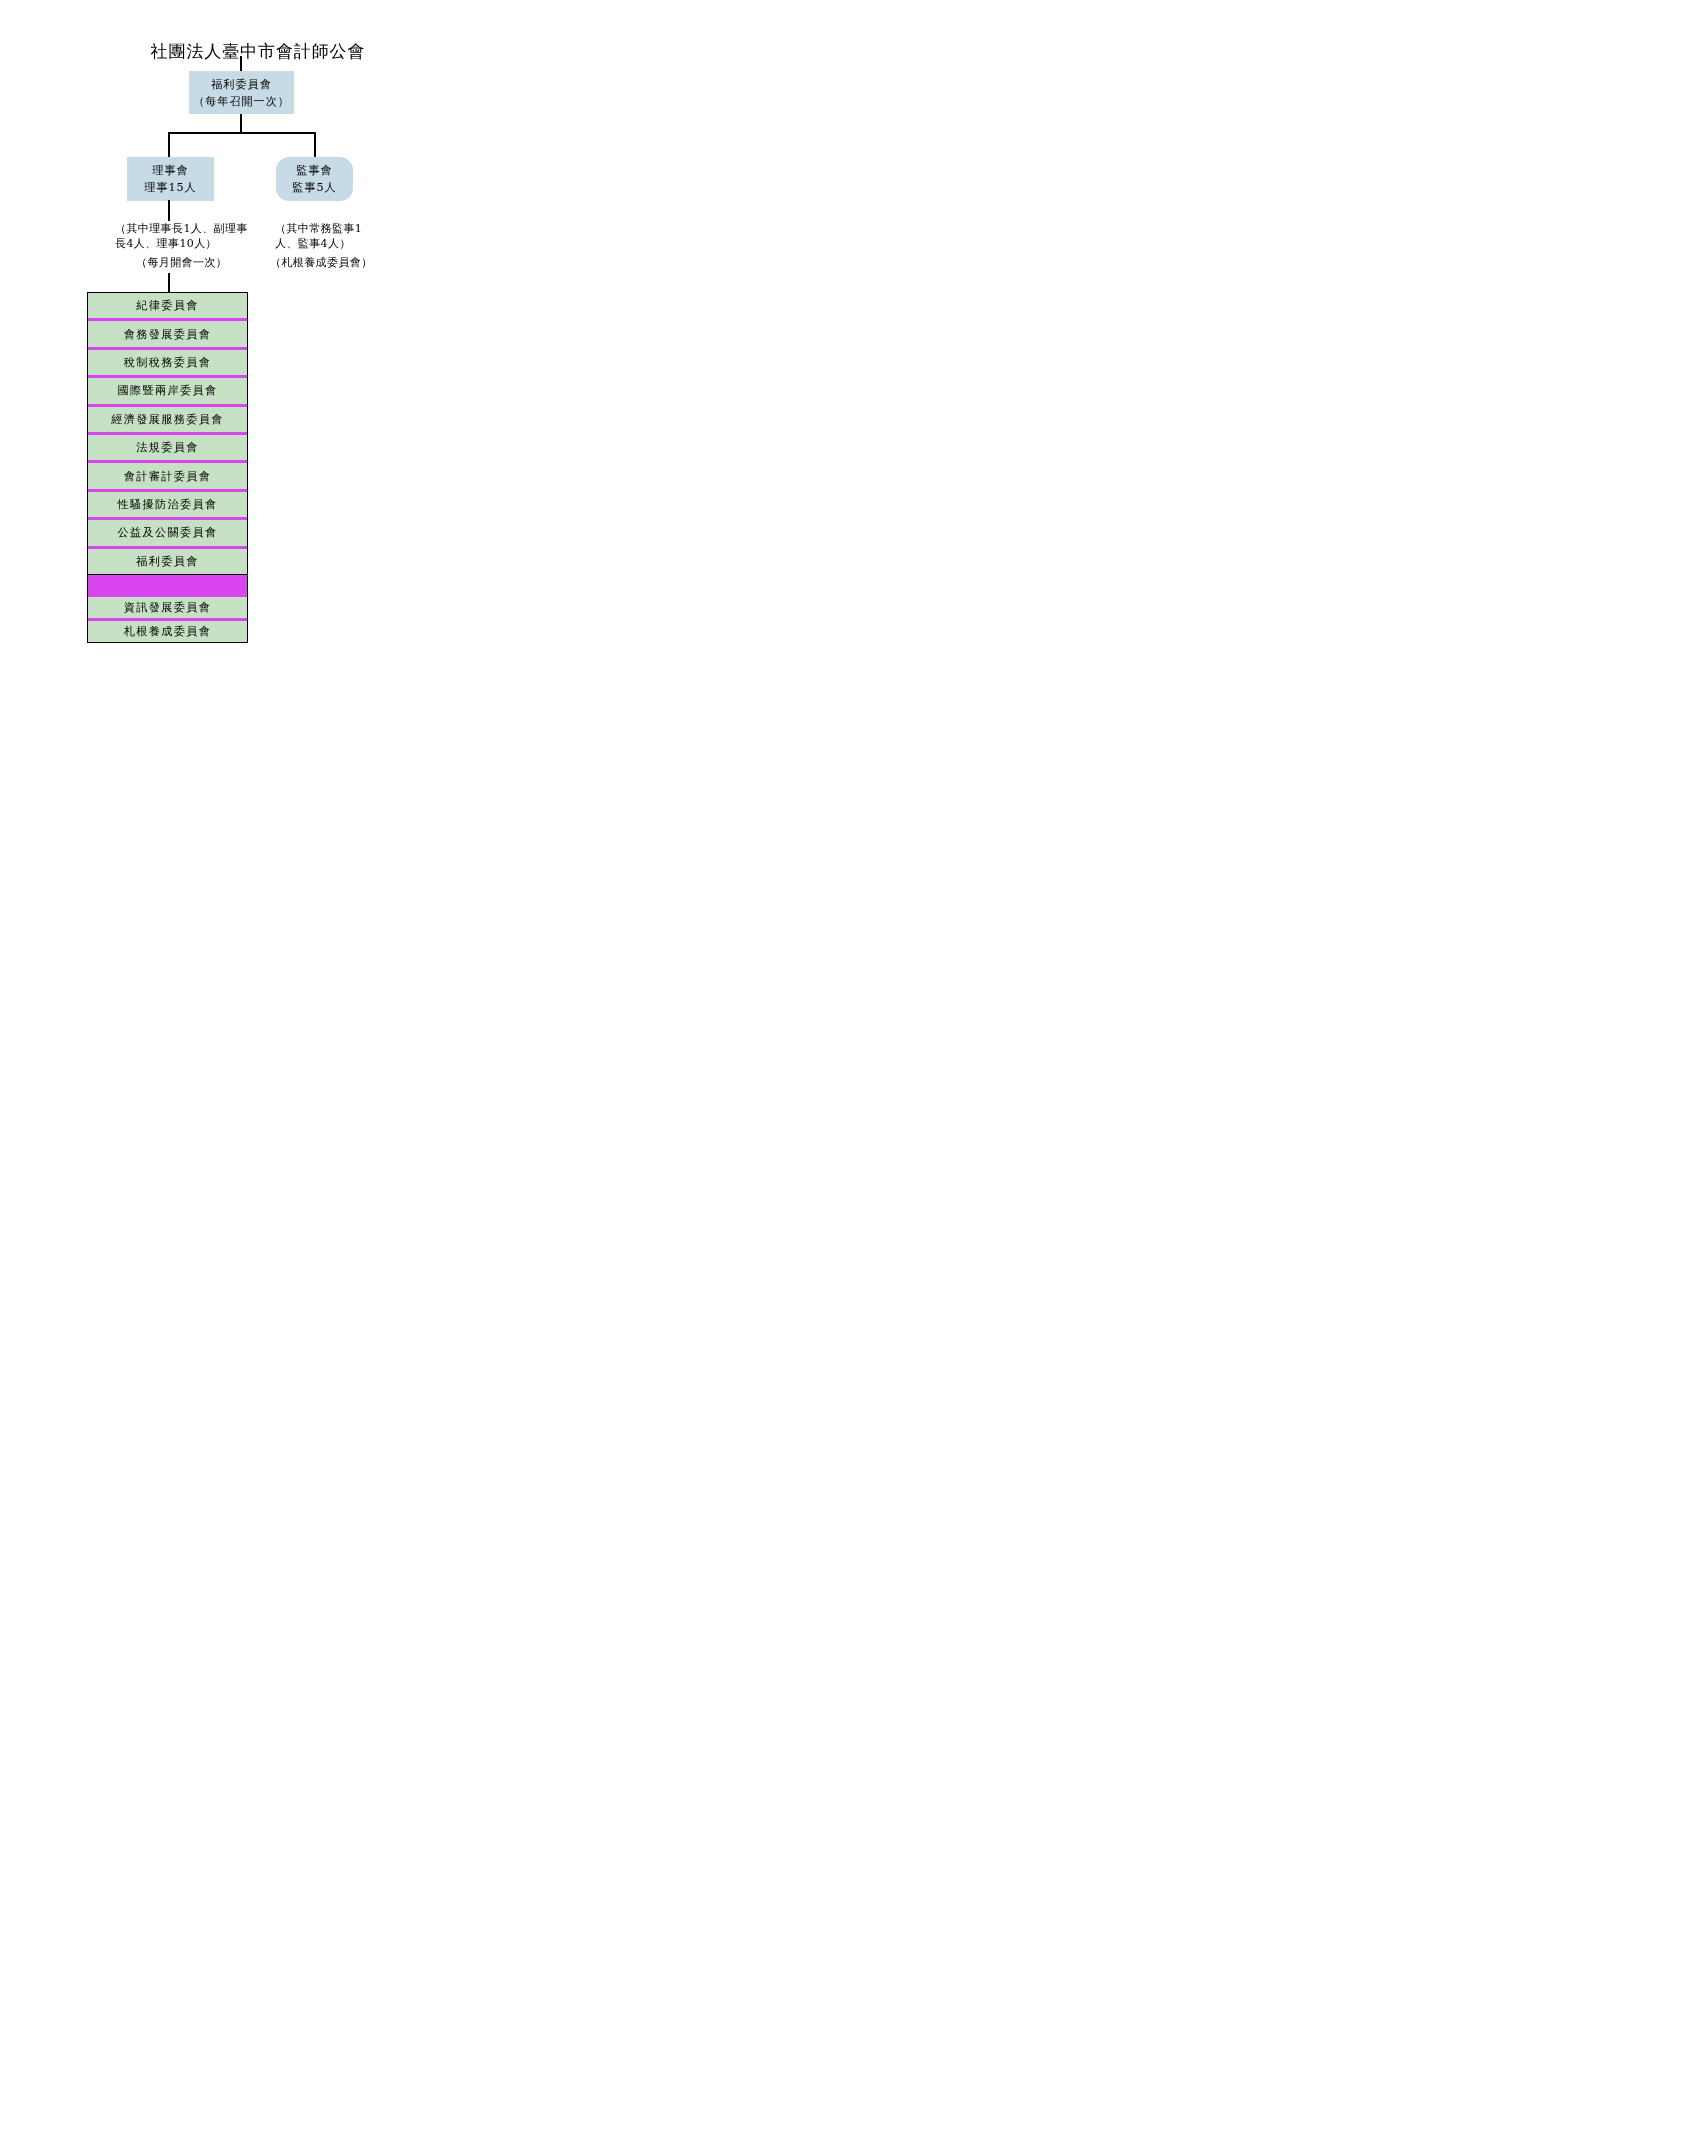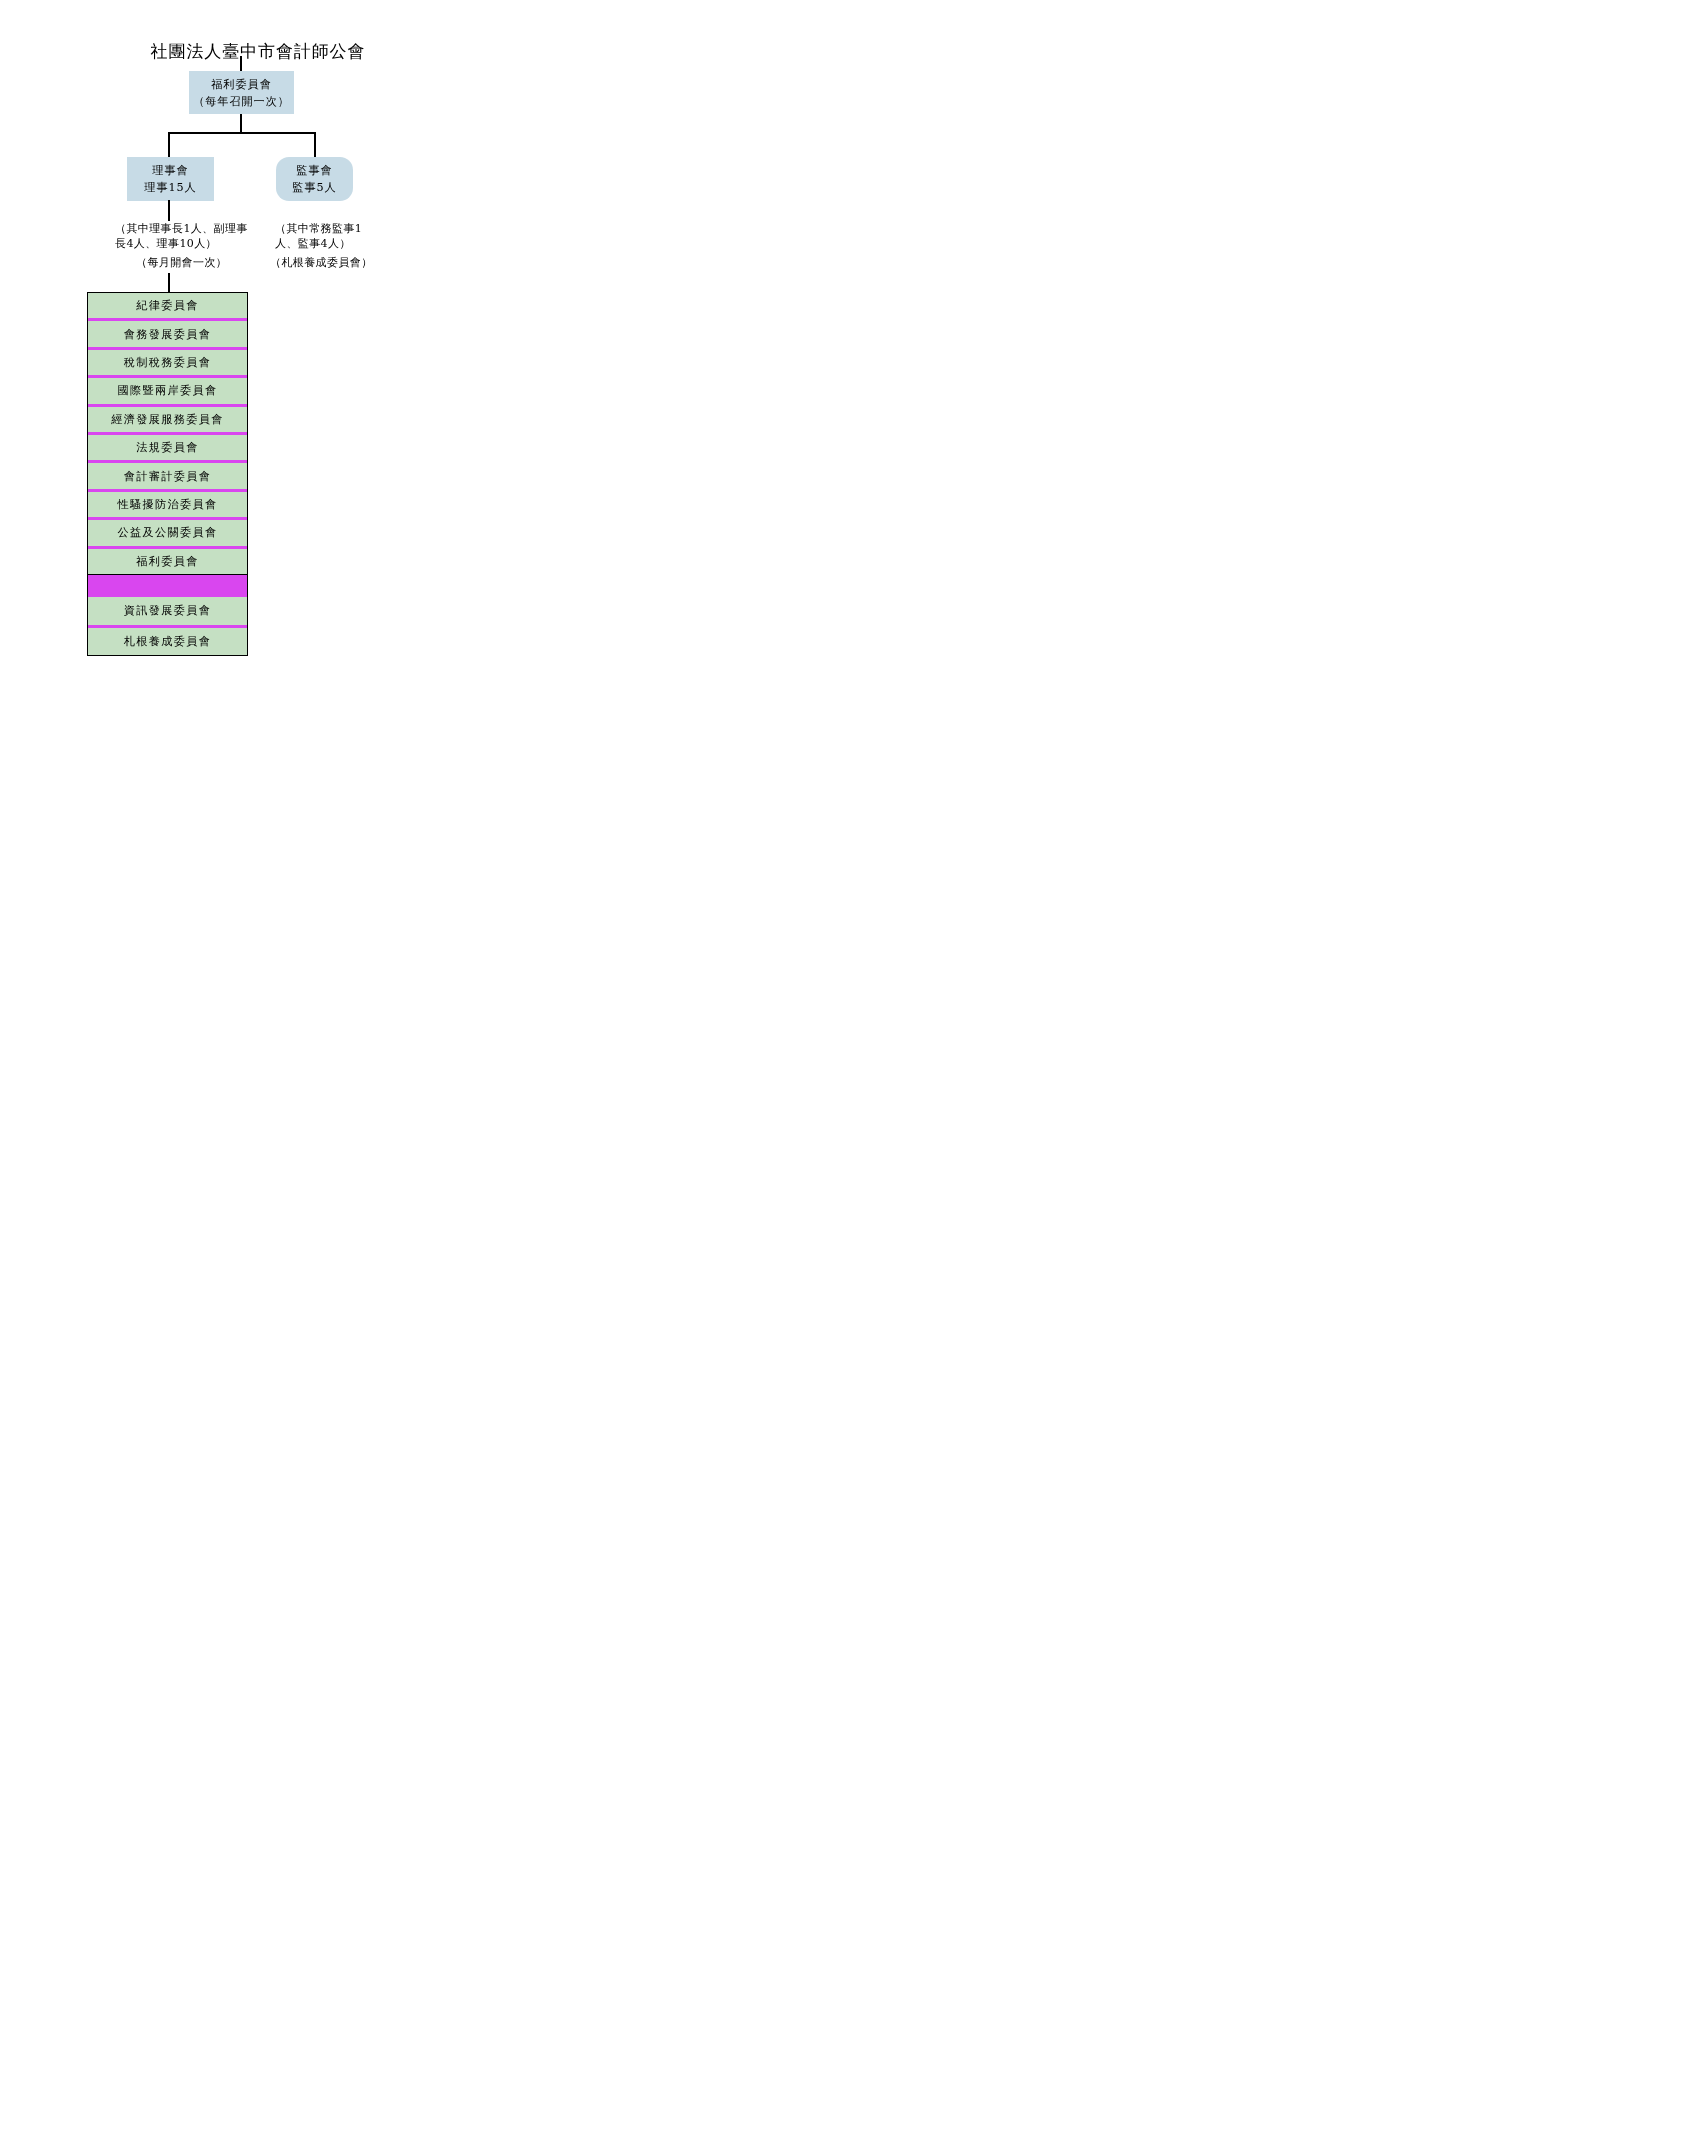--- a/index.html
+++ b/index.html
@@ -63,21 +63,21 @@
     width:161px;
     box-sizing:border-box;
     border:1.7px solid var(--line,#000);
     background:#d946ef;
     display:flex;
     flex-direction:column;
     gap:3px;
   }
   .committees-primary{top:292px;height:283px;}
   .committees-secondary{
-    top:575px;height:81px;
+    top:575px;height:68px;
     border-top:none;
     padding-top:22px;
     font-family:Liberation Serif, serif;
   }
   .crow{
     flex:1;
     background:var(--green,#c5e0c3);
     display:flex;
     align-items:center;
     justify-content:center;

